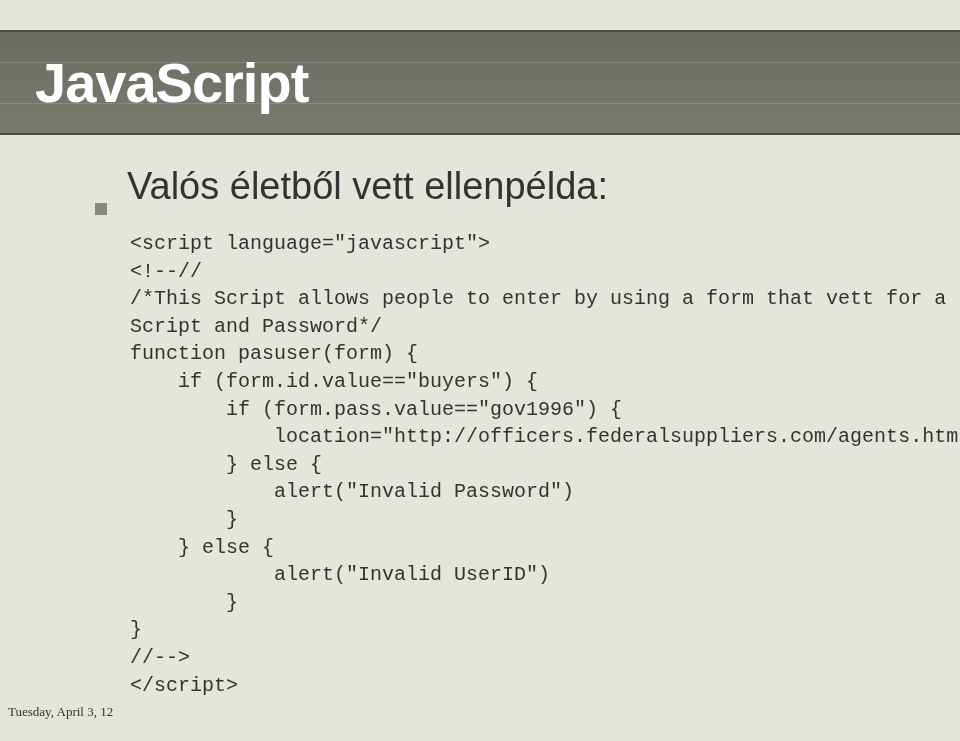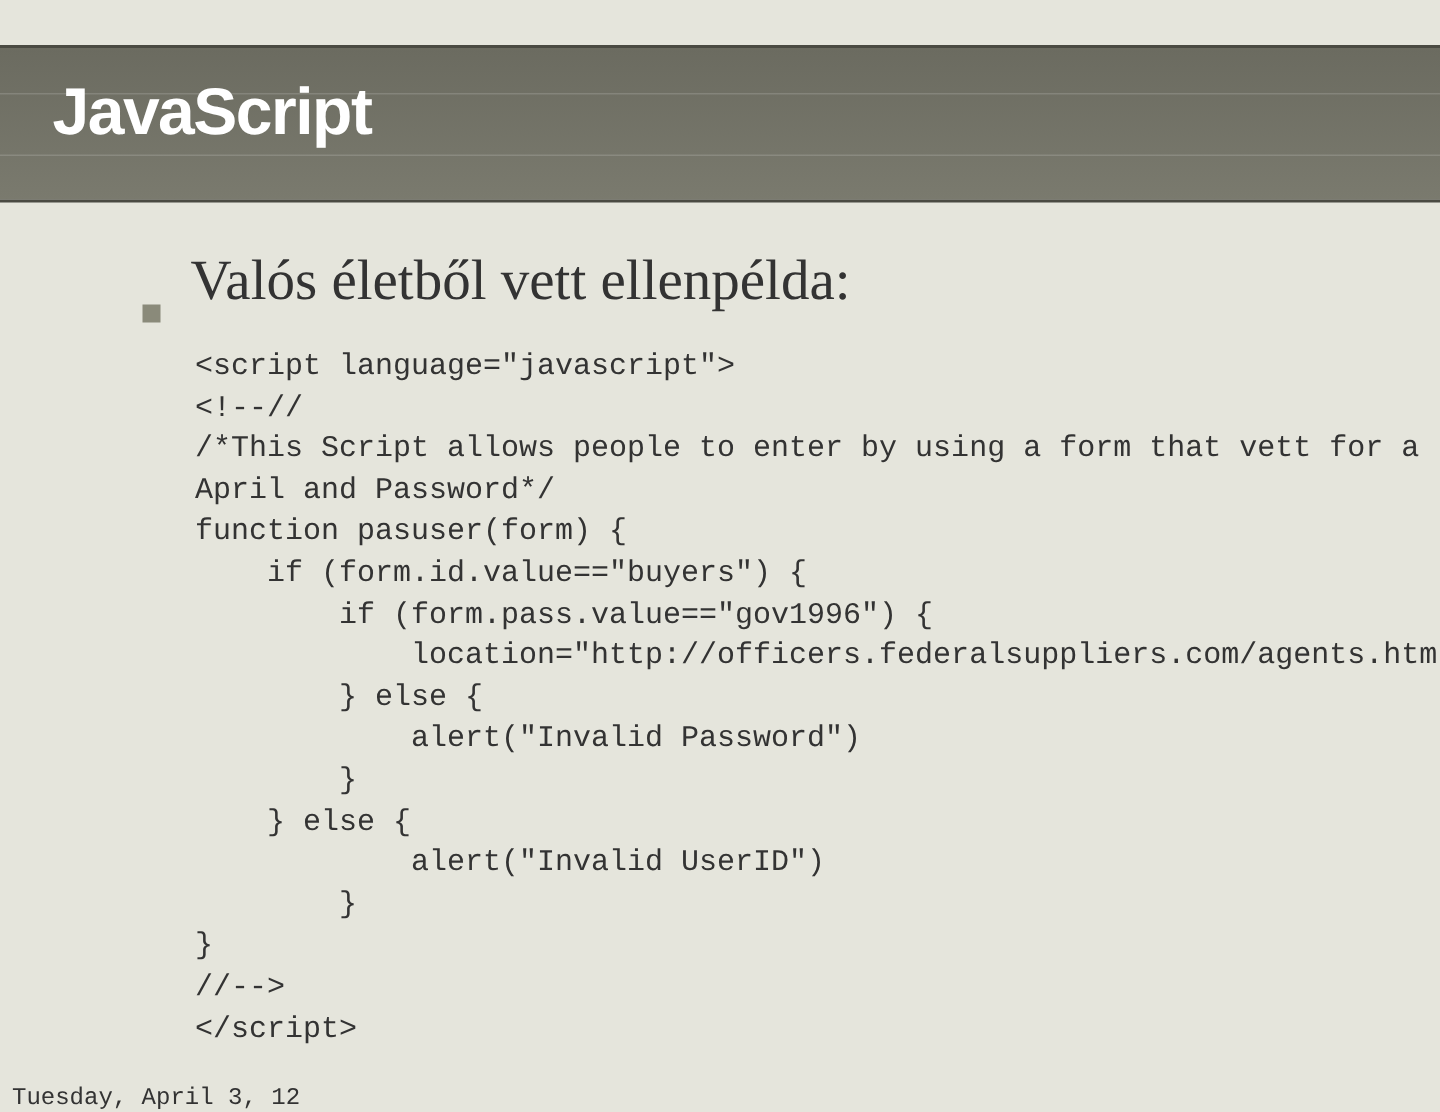--- a/index.html
+++ b/index.html
@@ -38,21 +38,21 @@
       transform: translateY(-50%);
       border-top: 1px solid rgba(255,255,255,0.15);
       border-bottom: 1px solid rgba(255,255,255,0.15);
     }
     .title {
       position: absolute;
       top: 18px;
       left: 35px;
       font-family: 'Arial Narrow', 'Helvetica Neue', sans-serif;
       font-weight: bold;
-      font-size: 44px;
+      font-size: 56px;
       color: #fff;
       letter-spacing: -1px;
       font-stretch: condensed;
     }
     .content {
       position: absolute;
       top: 165px;
       left: 95px;
       right: 40px;
     }
@@ -64,62 +64,62 @@
     .bullet {
       width: 12px;
       height: 12px;
       background: #8a8a7a;
       margin-right: 20px;
       flex-shrink: 0;
       position: relative;
       top: 16px;
     }
     .bullet-text {
-      font-family: Liberation Serif, serif;
+      font-family: Liberation Sans, sans-serif;
       font-size: 38px;
       color: #333;
       letter-spacing: 0px;
       font-stretch: condensed;
     }
     .code-block {
       margin-top: 22px;
       margin-left: 35px;
       font-family: 'Courier New', Courier, monospace;
       font-size: 20px;
       line-height: 1.38;
       color: #333;
       white-space: pre;
     }
     .footer {
       position: absolute;
-      bottom: 0;
+      bottom: 21px;
       left: 8px;
-      font-family: Liberation Mono, monospace;
-      font-size: 16px;
+      font-family: Liberation Serif, serif;
+      font-size: 13px;
       color: #333;
     }
   </style>
 </head>
 <body>
 
 <div class="slide">
   <div class="title-bar">
     <div class="title">JavaScript</div>
   </div>
 
   <div class="content">
     <div class="bullet-line">
       <div class="bullet"></div>
       <div class="bullet-text">Valós életből vett ellenpélda:</div>
     </div>
 
     <div class="code-block"><span>&lt;script language="javascript"&gt;</span>
 <span>&lt;!--//</span>
 <span>/*This Script allows people to enter by using a form that vett for a</span>
-<span>April and Password*/</span>
+<span>Script and Password*/</span>
 <span>function pasuser(form) {</span>
 <span>    if (form.id.value=="buyers") {</span>
 <span>        if (form.pass.value=="gov1996") {</span>
 <span>            location="http://officers.federalsuppliers.com/agents.html"</span>
 <span>        } else {</span>
 <span>            alert("Invalid Password")</span>
 <span>        }</span>
 <span>    } else {</span>
 <span>            alert("Invalid UserID")</span>
 <span>        }</span>

